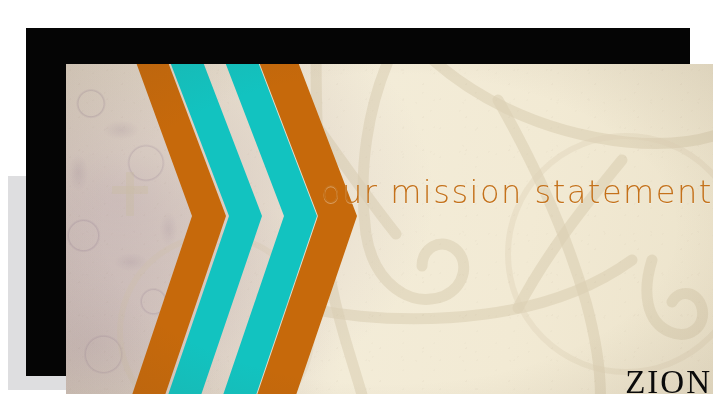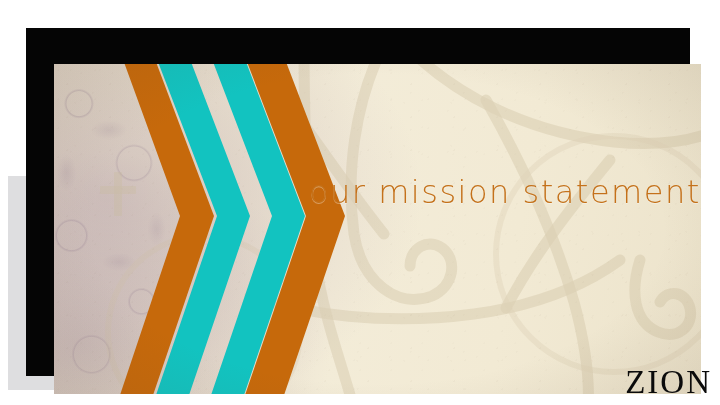--- a/index.html
+++ b/index.html
@@ -33,21 +33,21 @@
     top: 28px;
     width: 664px;
     height: 348px;
     background: #050505;
     box-sizing: border-box;
   }
 
   
   .canvas {
     position: absolute;
-    left: 28px;
+    left: 40px;
     top: 36px;
     width: 647px;
     height: 330px;
     overflow: hidden;
     background:
       radial-gradient(ellipse 70% 100% at 8% 40%, rgba(150,120,150,0.30) 0%, rgba(150,120,150,0.10) 45%, rgba(150,120,150,0) 70%),
       radial-gradient(ellipse 60% 90% at 4% 85%, rgba(140,110,140,0.28) 0%, rgba(140,110,140,0) 65%),
       linear-gradient(100deg, #e6ddc9 0%, #ece4cf 18%, #f3ecd8 45%, #f2ead4 70%, #ece3cb 100%);
   }
 

